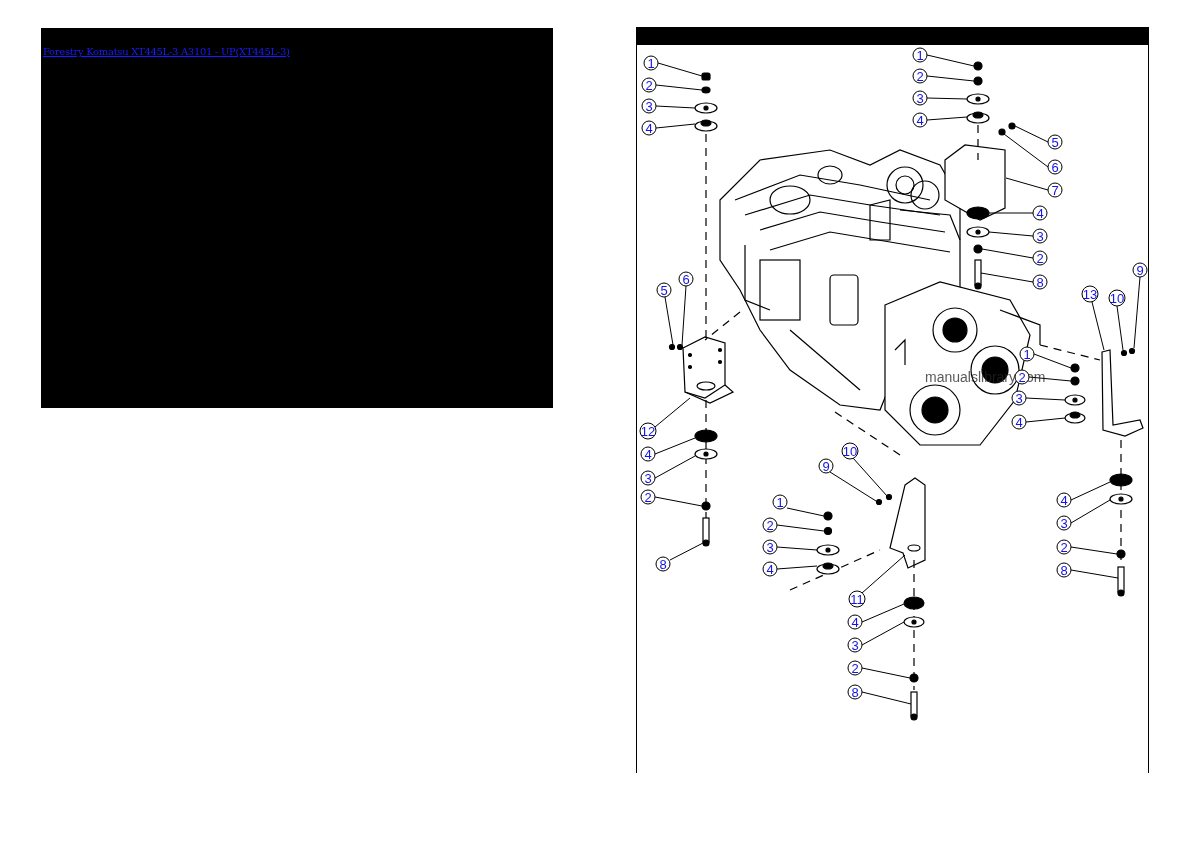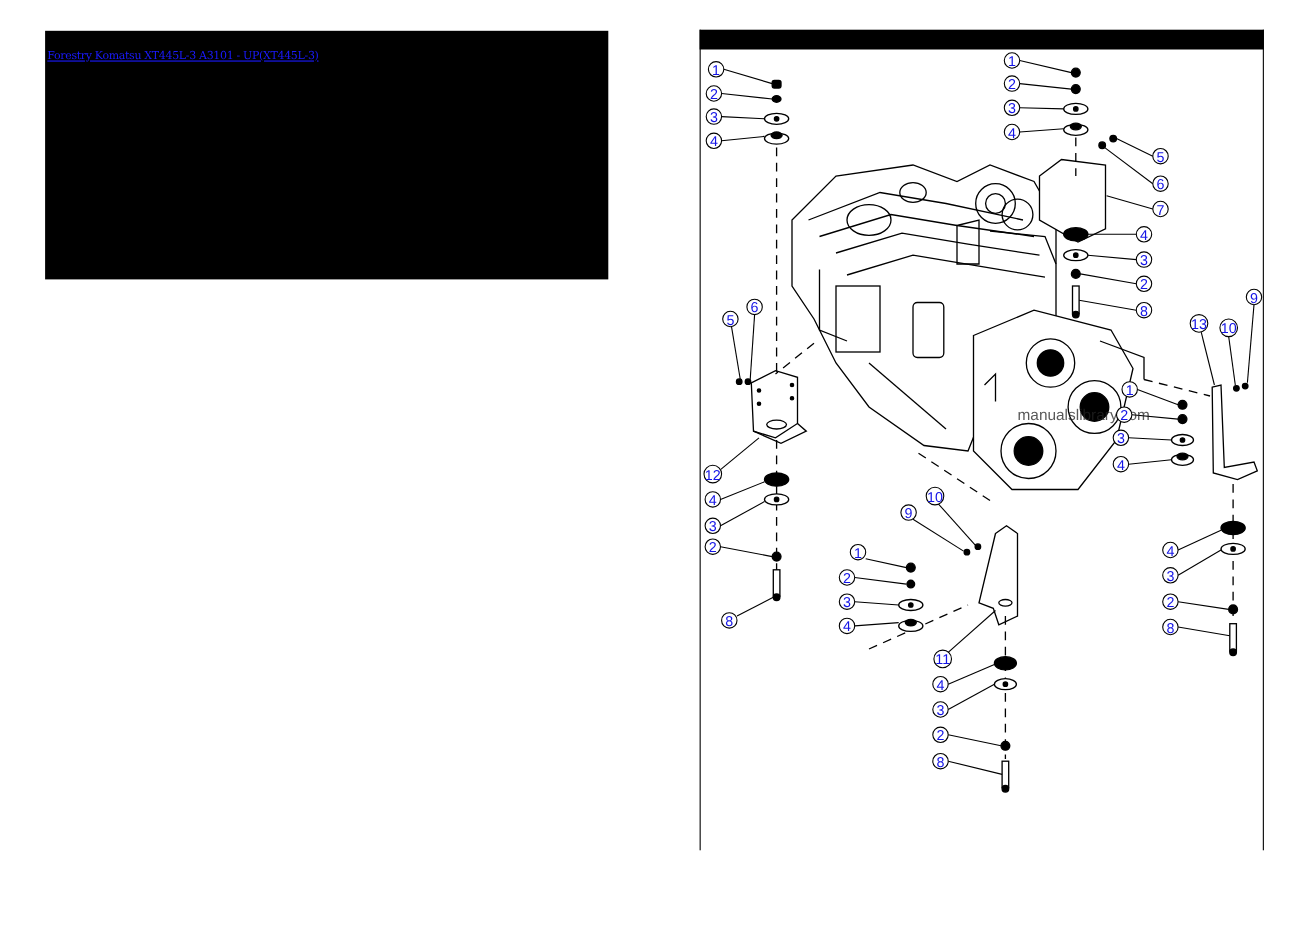--- a/index.html
+++ b/index.html
@@ -1,17 +1,17 @@
 <!DOCTYPE html>
 <html><head>
 <meta charset="utf-8">
 <style>
   html, body { margin:0; padding:0; background:#ffffff; }
   body { width:1190px; height:842px; position:relative; overflow:hidden; font-family:"DejaVu Serif", serif; }
-  .left-panel { position:absolute; left:41px; top:28px; width:512px; height:226px; background:#000000; }
+  .left-panel { position:absolute; left:41px; top:28px; width:512px; height:380px; background:#000000; }
   .title-link { position:absolute; left:2px; top:18px; font-size:10px; color:#1a1aff; text-decoration:underline; font-family:"DejaVu Serif", serif; letter-spacing:-0.3px; white-space:nowrap; cursor:pointer; }
   .diagram-frame { position:absolute; left:636px; top:27px; width:513px; height:746px; }
   .frame-header { position:absolute; left:0; top:0; width:513px; height:18px; background:#000000; }
   .frame-side-left { position:absolute; left:0; top:0; width:1px; height:746px; background:#000; }
   .frame-side-right { position:absolute; right:0; top:0; width:1px; height:746px; background:#000; }
   svg.drawing { position:absolute; left:0; top:0; }
   .callout-num { font-family:"Liberation Sans", sans-serif; font-size:13px; fill:#1414e6; }
   .watermark { font-family:"Liberation Sans", sans-serif; font-size:14px; fill:#222; opacity:0.75; }
 </style>
 </head>

